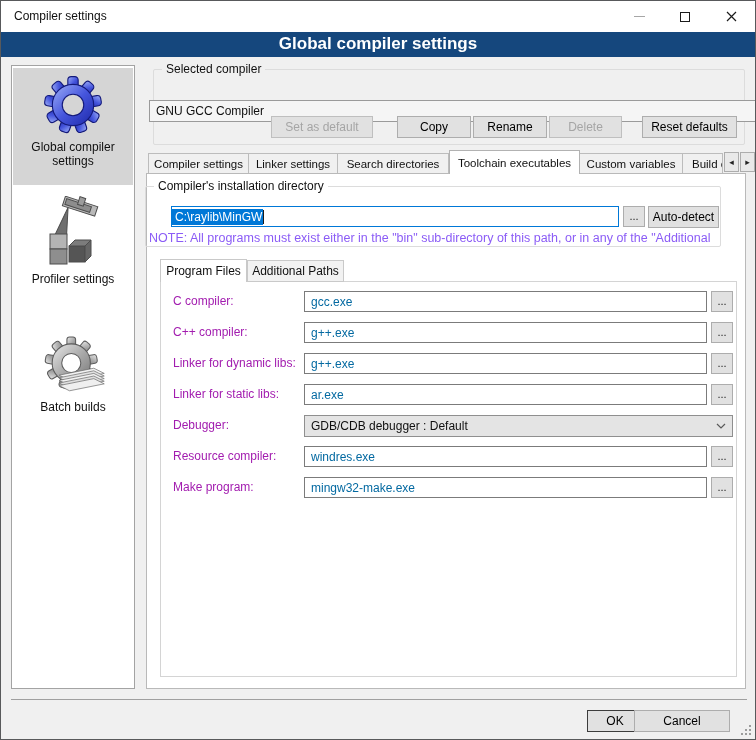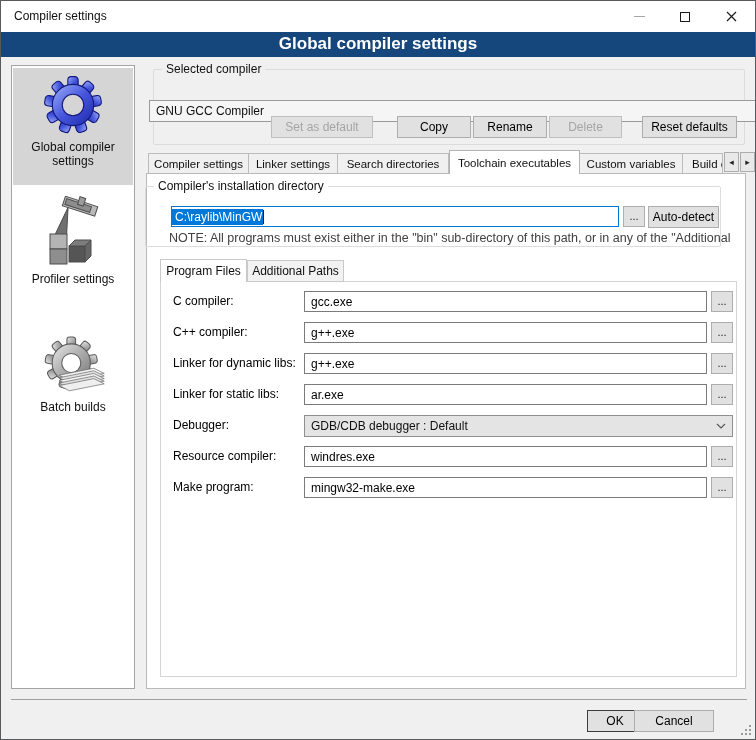--- a/index.html
+++ b/index.html
@@ -57,34 +57,34 @@
                font-size:9px; color:#222; text-align:center; line-height:19px; margin-left:1px; }
   
   .page { position:absolute; left:145px; top:172px; width:600px; height:516px;
           background:#ffffff; border:1px solid #b9b9b9; z-index:1; }
   
   .path-box { position:absolute; left:170px; top:205px; width:448px; height:21px;
               background:#ffffff; border:1px solid #0078d7; display:flex; align-items:center;
               font-size:12px; overflow:hidden; }
   .path-box .seltext { background:#0078d7; color:#ffffff; padding:1px 1px 1px 3px; white-space:pre; }
   .caret { width:1px; height:14px; background:#1a1a1a; }
-  .note { position:absolute; left:168px; top:230px; width:572px; font-size:12.5px; color:#404040;
+  .note { position:absolute; left:148px; top:230px; width:572px; font-size:12.5px; color:#8b5cf6;
           white-space:nowrap; overflow:hidden; }
   
   .subtab { position:absolute; height:22px; border:1px solid #c9c9c9; background:#f2f2f2;
             font-size:12px; color:#101010; text-align:center; overflow:hidden; white-space:nowrap; }
   .subtab.active { background:#ffffff; border-bottom:none; z-index:3; height:23px; }
   .subpanel { position:absolute; left:159px; top:280px; width:577px; height:396px;
               background:#ffffff; border:1px solid #d4d4d4; z-index:1; }
   
   .row { position:absolute; left:0; width:756px; height:22px; z-index:2; }
-  .flabel { position:absolute; left:172px; top:3px; font-size:12px; color:#000000; }
+  .flabel { position:absolute; left:172px; top:3px; font-size:12px; color:#a21caf; }
   .finput { position:absolute; left:303px; top:0; width:403px; height:21px; border:1px solid #7b7b7b;
             background:#ffffff; font-size:12px; font-family:"Liberation Sans", sans-serif;
-            padding-left:6px; color:#000000; }
+            padding-left:6px; color:#0369a1; }
   .row .browse { left:710px; top:0; }
   .row .combo { left:303px; top:0; width:429px; }
   
   .sep { position:absolute; left:10px; top:698px; width:736px; height:1px; background:#9f9f9f; }
   .grip { position:absolute; right:4px; bottom:4px; width:10px; height:10px; }
   .grip i { position:absolute; width:2px; height:2px; background:#9c9c9c; }
 </style>
 </head>
 <body>
 
@@ -276,21 +276,21 @@
     <button class="browse">...</button>
   </div>
   <div class="row" style="top:476px;">
     <span class="flabel">Make program:</span>
     <input class="finput" readonly="" value="mingw32-make.exe" style="">
     <button class="browse">...</button>
   </div>
 
   <div class="sep"></div>
   <button class="btn default-btn" style="left:586px; top:709px; width:56px;">OK</button>
-  <button class="btn" style="left:633px; top:709px; width:80px;">Cancel</button>
+  <button class="btn" style="left:633px; top:709px; width:96px;">Cancel</button>
   <div class="grip">
     <i style="right:0; bottom:0;"></i>
       <i style="right:4px; bottom:0;"></i>
       <i style="right:8px; bottom:0;"></i>
     <i style="right:0; bottom:4px;"></i>
       <i style="right:4px; bottom:4px;"></i>
     <i style="right:0; bottom:8px;"></i>
   </div>
 
 </div>

